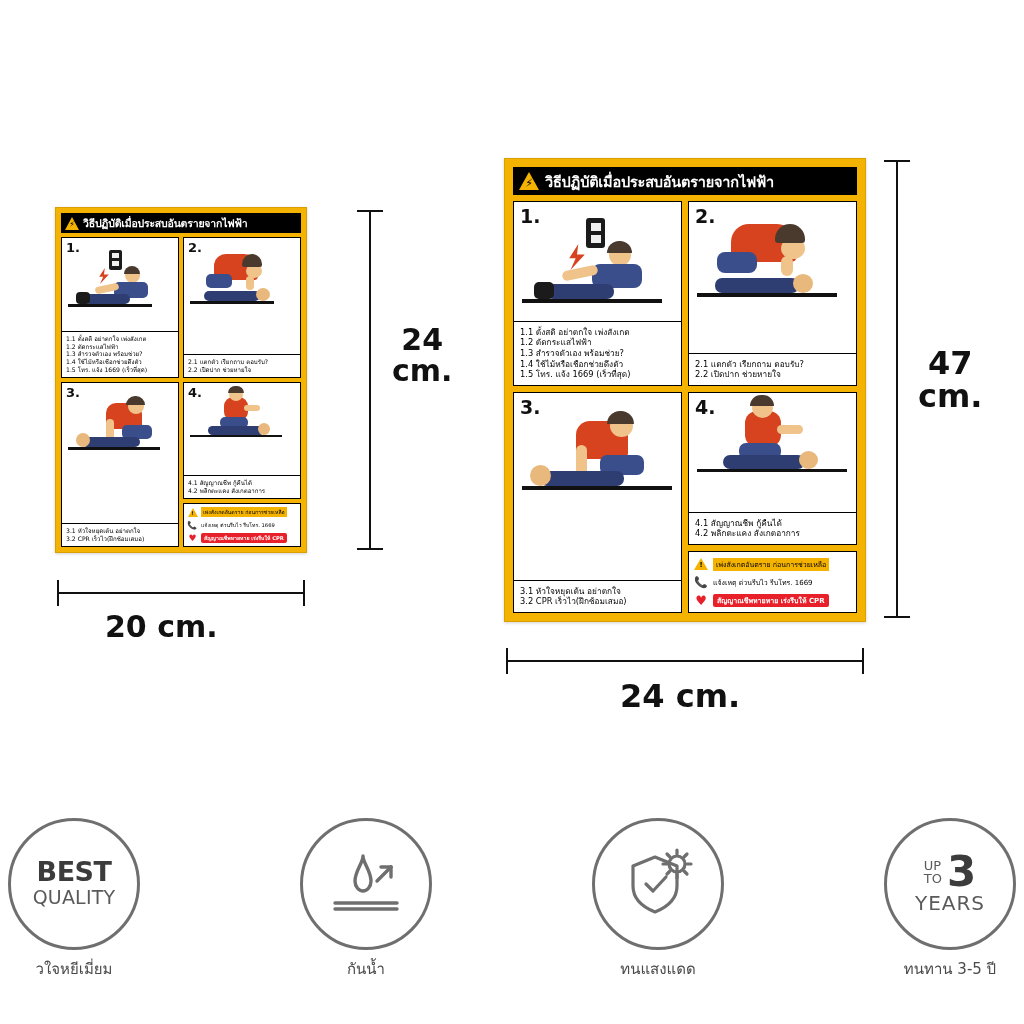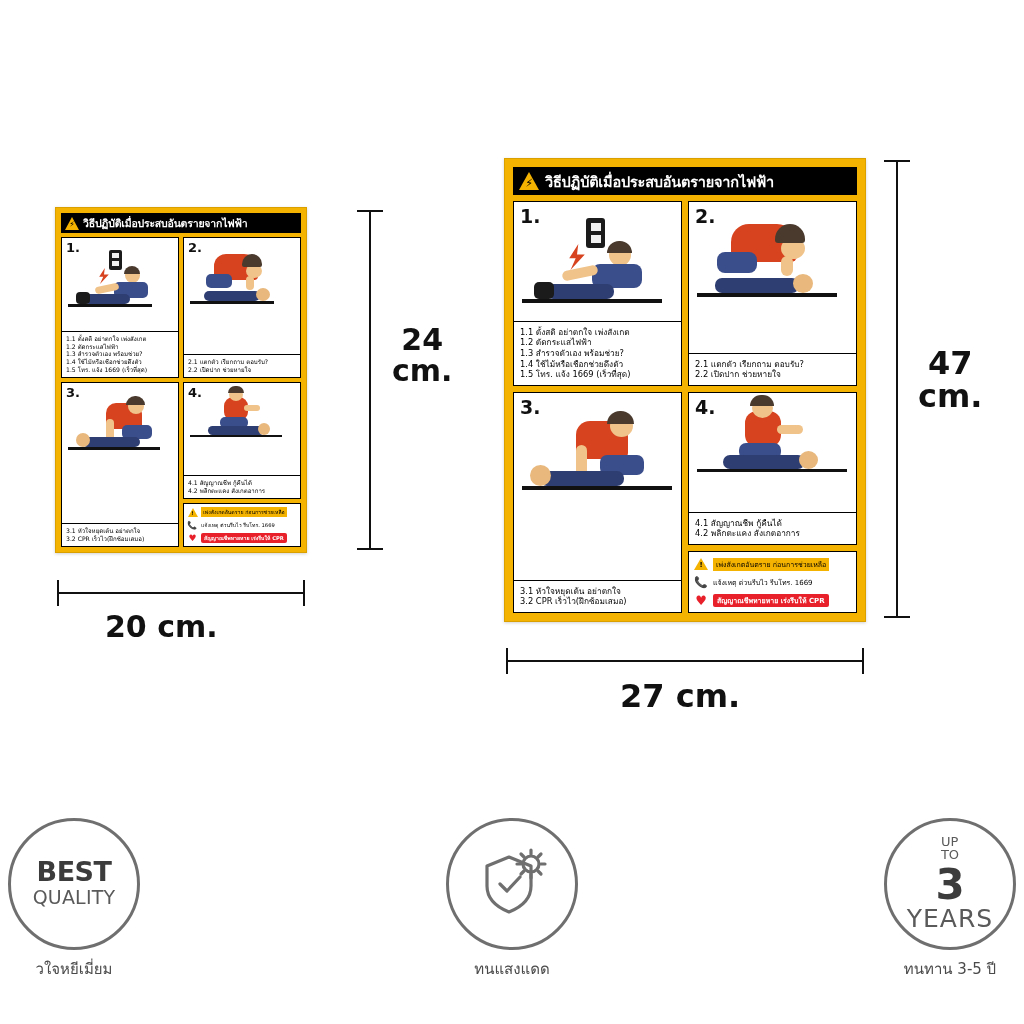--- a/index.html
+++ b/index.html
@@ -122,21 +122,21 @@
     box-sizing:border-box;
   }
   .badge-sub{
     margin-top:7px;font-size:15px;color:#4a4a4a;text-align:center;
     font-family:"DejaVu Sans","Liberation Sans",sans-serif;
   }
   .b-best{font-size:27px;font-weight:bold;color:#3c3c3c;letter-spacing:-.5px;line-height:1;}
   .b-qual{font-size:19px;color:#5a5a5a;letter-spacing:.2px;line-height:1.3;}
   .b-up{font-size:13px;color:#5a5a5a;line-height:1;text-align:left;}
   .b-3{font-size:42px;font-weight:bold;color:#3c3c3c;line-height:.9;}
-  .b-years{font-size:25px;color:#5a5a5a;letter-spacing:1px;}
+  .b-years{font-size:20px;color:#5a5a5a;letter-spacing:1px;}
 </style>
 </head>
 <body>
 
 <div class="abs sign" style="left:55px;top:207px;width:252px;height:346px;padding:5px;">
 
   <div class="sign-header" style="height:20px;padding:0 4px;gap:4px;">
     <span class="warn-tri" style="border-width:0 7px 13px 7px;border-color:transparent transparent #F5B301 transparent;">
       <span class="bolt" style="left:-3px;top:4px;width:6px;font-size:8px;">⚡</span>
     </span>
@@ -379,49 +379,62 @@
 <div class="abs dimline" style="left:884px;top:160px;width:26px;height:2px;"></div>
 <div class="abs dimline" style="left:884px;top:616px;width:26px;height:2px;"></div>
 <div class="abs dim-label" style="left:918px;top:347px;font-size:32px;">
   <span>47</span><br>
   <span>cm.</span>
 </div>
 
 <div class="abs dimline" style="left:506px;top:660px;width:358px;height:2px;"></div>
 <div class="abs dimline" style="left:506px;top:648px;width:2px;height:26px;"></div>
 <div class="abs dimline" style="left:862px;top:648px;width:2px;height:26px;"></div>
-<div class="abs dim-label" style="left:620px;top:680px;font-size:32px;">27 cm.</div>
+<div class="abs dim-label" style="left:620px;top:680px;font-size:32px;">24 cm.</div>
 
 <div class="badges" style="top:818px;">
 
   <div class="badge">
     <div class="circle">
       <span class="b-best">BEST</span>
       <span class="b-qual">QUALITY</span>
     </div>
     <div class="badge-sub">วใจหยีเมี่ยม</div>
   </div>
 
+  <div class="badge">
+    <div class="circle">
+      <svg width="74" height="66" viewBox="0 0 74 66" fill="none" stroke="#6f6f6f" stroke-width="3.4" stroke-linecap="round" stroke-linejoin="round">
+        <path d="M26 30 C26 20 34 12 34 5 C34 12 42 20 42 30 C42 36 38 40 34 40 C30 40 26 36 26 30 Z"></path>
+        <path d="M48 30 L62 16"></path>
+          <path d="M62 16 L62 26"></path>
+          <path d="M62 16 L52 16"></path>
+        <path d="M6 52 L68 52"></path>
+        <path d="M6 58 L68 58"></path>
+      </svg>
+    </div>
+    <div class="badge-sub">กันน้ำ</div>
+  </div>
 
   <div class="badge">
     <div class="circle">
       <svg width="78" height="72" viewBox="0 0 78 72" fill="none" stroke="#6f6f6f" stroke-width="3.2" stroke-linecap="round" stroke-linejoin="round">
         <path d="M14 18 L36 9 L58 18 V38 C58 52 46 60 36 64 C26 60 14 52 14 38 Z"></path>
         <path d="M27 36 L34 43 L47 29"></path>
         <circle cx="58" cy="16" r="8"></circle>
         <path d="M58 2 V6 M58 26 V30 M44 16 H48 M68 16 H72 M48 6 L51 9 M65 23 L68 26 M68 6 L65 9 M51 23 L48 26"></path>
       </svg>
     </div>
     <div class="badge-sub">ทนแสงแดด</div>
   </div>
 
 
   <div class="badge">
     <div class="circle">
-      <div style="display:flex;align-items:center;gap:5px;flex-direction:column;">
+      <div style="display:flex;align-items:center;gap:5px;">
         <div class="b-up">
           <span>UP</span><br>
           <span>TO</span>
         </div>
         <span class="b-3">3</span>
       </div>
       <span class="b-years">YEARS</span>
     </div>
     <div class="badge-sub">ทนทาน 3-5 ปี</div>
   </div>

